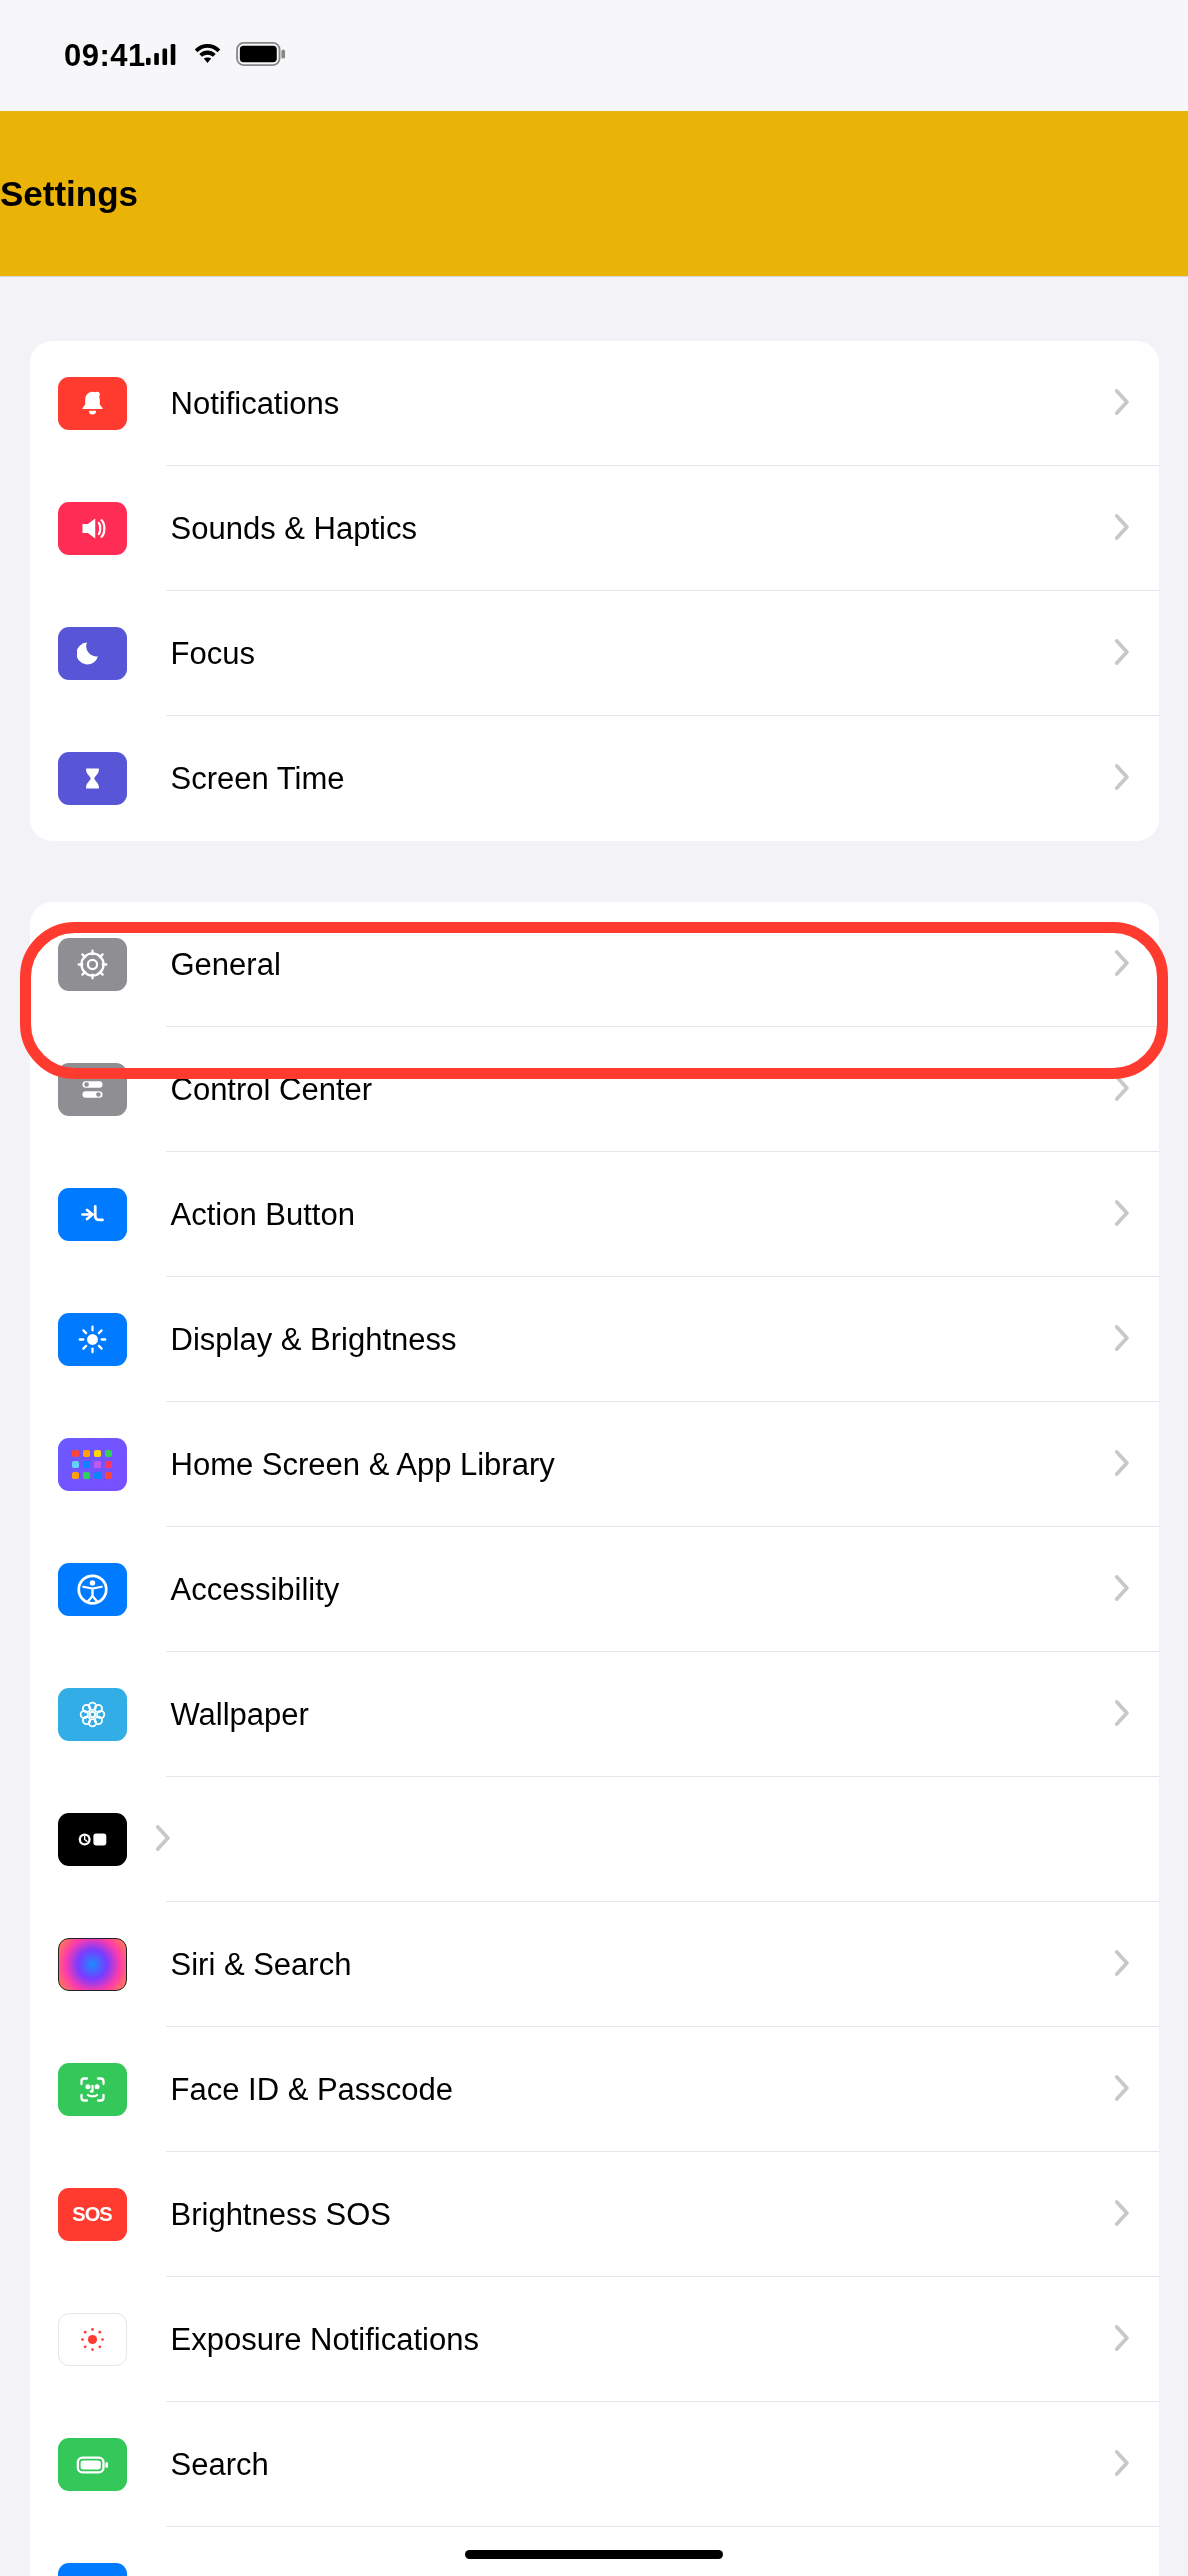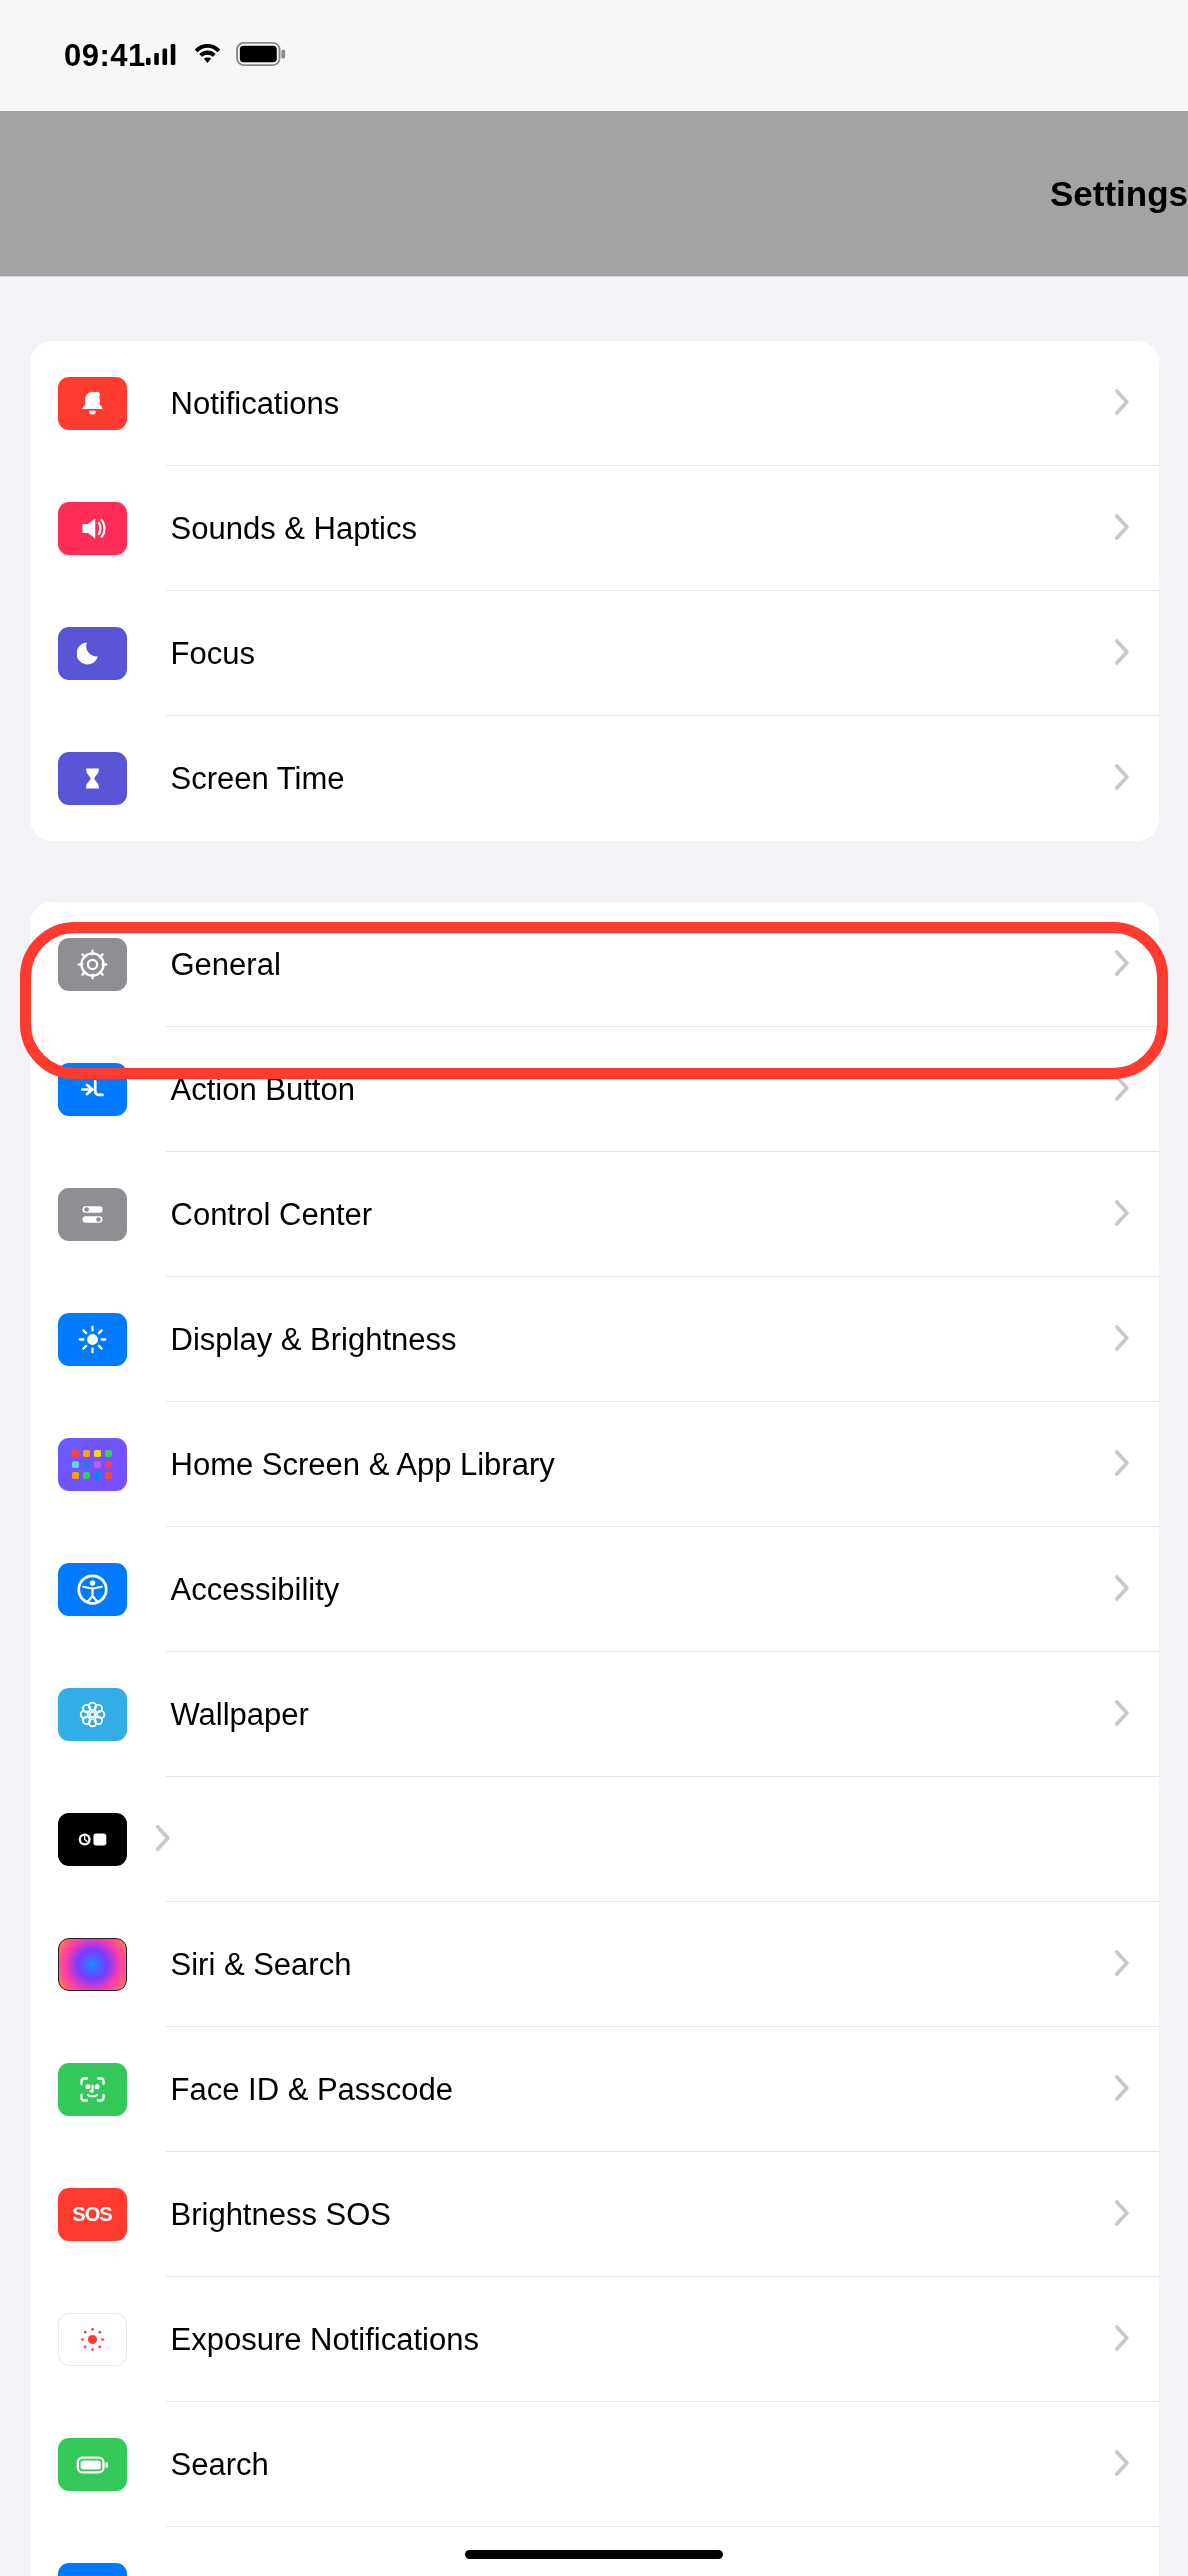--- a/index.html
+++ b/index.html
@@ -25,22 +25,22 @@
   }
   .status-right {
     display: flex;
     align-items: center;
     gap: 13px;
   }
   .header {
     height: 166px;
     display: flex;
     align-items: center;
-    justify-content: flex-end;
-    background: #a3a3a3;
+    justify-content: flex-start;
+    background: #eab308;
     border-bottom: 0.9px solid #d8d8dc;
   }
   .header-title {
     font-size: 35px;
     font-weight: 600;
   }
   .content {
     padding: 0;
   }
   .group {
@@ -241,44 +241,44 @@
           </svg>
       </div>
       <div class="row-label">General</div>
       <span class="chevron"><svg width="16.6" height="28" viewBox="0 0 18 30">
             <path d="M3 3l11 12L3 27" stroke="#c7c7cc" stroke-width="4" fill="none" stroke-linecap="round" stroke-linejoin="round"></path>
           </svg></span>
       <div class="sep"></div>
     </div>
 
     <div class="row">
-      <div class="icon-box bg-blue">
-        <svg width="31" height="31" viewBox="0 0 34 34" fill="none" stroke="#fff" stroke-width="3" stroke-linecap="round">
-            <path d="M6 17h8"></path>
-            <path d="M11 12l6 5-6 5" fill="none"></path>
-            <path d="M20 8v10c0 3 2 5 5 5h3"></path>
-          </svg>
-      </div>
-      <div class="row-label">Action Button</div>
-      <span class="chevron"><svg width="16.6" height="28" viewBox="0 0 18 30">
-            <path d="M3 3l11 12L3 27" stroke="#c7c7cc" stroke-width="4" fill="none" stroke-linecap="round" stroke-linejoin="round"></path>
-          </svg></span>
-      <div class="sep"></div>
-    </div>
-
-    <div class="row">
       <div class="icon-box bg-gray">
         <svg width="31" height="31" viewBox="0 0 34 34">
             <rect x="6" y="8" width="22" height="7" rx="3.5" fill="#fff"></rect>
             <circle cx="10.5" cy="11.5" r="2.5" fill="#8e8e93"></circle>
             <rect x="6" y="19" width="22" height="7" rx="3.5" fill="#fff"></rect>
             <circle cx="23.5" cy="22.5" r="2.5" fill="#8e8e93"></circle>
           </svg>
       </div>
       <div class="row-label">Control Center</div>
+      <span class="chevron"><svg width="16.6" height="28" viewBox="0 0 18 30">
+            <path d="M3 3l11 12L3 27" stroke="#c7c7cc" stroke-width="4" fill="none" stroke-linecap="round" stroke-linejoin="round"></path>
+          </svg></span>
+      <div class="sep"></div>
+    </div>
+
+    <div class="row">
+      <div class="icon-box bg-blue">
+        <svg width="31" height="31" viewBox="0 0 34 34" fill="none" stroke="#fff" stroke-width="3" stroke-linecap="round">
+            <path d="M6 17h8"></path>
+            <path d="M11 12l6 5-6 5" fill="none"></path>
+            <path d="M20 8v10c0 3 2 5 5 5h3"></path>
+          </svg>
+      </div>
+      <div class="row-label">Action Button</div>
       <span class="chevron"><svg width="16.6" height="28" viewBox="0 0 18 30">
             <path d="M3 3l11 12L3 27" stroke="#c7c7cc" stroke-width="4" fill="none" stroke-linecap="round" stroke-linejoin="round"></path>
           </svg></span>
       <div class="sep"></div>
     </div>
 
     <div class="row">
       <div class="icon-box bg-blue">
         <svg width="31" height="31" viewBox="0 0 34 34" fill="#fff">
             <circle cx="17" cy="17" r="6"></circle>

